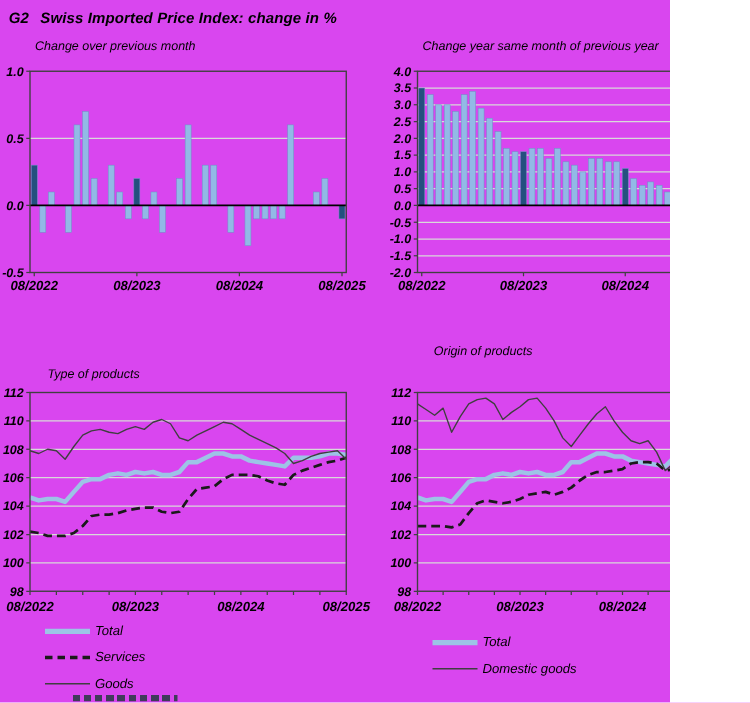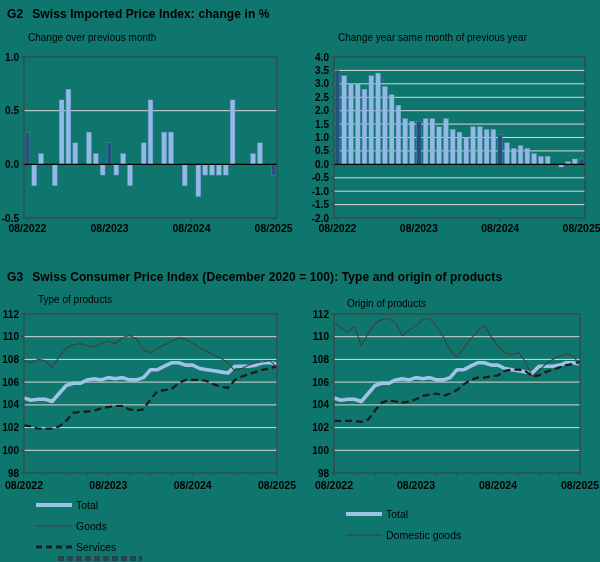--- a/index.html
+++ b/index.html
@@ -1,17 +1,17 @@
 <!DOCTYPE html>
 <html><head>
 <meta charset="utf-8">
 <style>
   html,body{margin:0;padding:0;background:#fff;}
   body{font-family:"Liberation Sans","DejaVu Sans",sans-serif;color:#000;}
-  #canvas{position:relative;width:600px;height:562px;background:#0f766e;overflow:hidden;}
+  #canvas{position:relative;width:536px;height:562px;background:#d946ef;overflow:hidden;font-style:italic;}
   .heading{position:absolute;display:flex;gap:9px;font-size:12px;font-weight:bold;letter-spacing:.1px;white-space:nowrap;}
   .subtitle{position:absolute;font-size:10px;white-space:nowrap;}
   svg{overflow:visible;display:block;}
   .chart-svg{position:absolute;}
   svg text{font-family:"Liberation Sans","DejaVu Sans",sans-serif;}
   .legend{position:absolute;}
   .legend-row{display:flex;align-items:center;gap:4px;height:21px;}
   .legend-label{font-size:10.5px;white-space:nowrap;}
   .clipped-fragment{position:absolute;left:58px;top:556px;width:84px;height:5px;
      background:repeating-linear-gradient(90deg,#2e3a4a 0 6px,rgba(0,0,0,0) 6px 9px);
@@ -157,27 +157,23 @@
       <line x1="37.4" y1="168" x2="37.4" y2="171" stroke="#404040" stroke-width="1"></line>
       <text x="37.4" y="182" font-size="10.5" font-weight="bold" text-anchor="middle" fill="#000">08/2022</text>
       <line x1="118.8" y1="168" x2="118.8" y2="171" stroke="#404040" stroke-width="1"></line>
       <text x="118.8" y="182" font-size="10.5" font-weight="bold" text-anchor="middle" fill="#000">08/2023</text>
       <line x1="200.2" y1="168" x2="200.2" y2="171" stroke="#404040" stroke-width="1"></line>
       <text x="200.2" y="182" font-size="10.5" font-weight="bold" text-anchor="middle" fill="#000">08/2024</text>
       <line x1="281.6" y1="168" x2="281.6" y2="171" stroke="#404040" stroke-width="1"></line>
       <text x="281.6" y="182" font-size="10.5" font-weight="bold" text-anchor="middle" fill="#000">08/2025</text>
     </svg>
 
-  <div class="heading" style="left:7px;top:270px;">
-    <span>G3</span>
-    <span>Swiss Consumer Price Index (December 2020 = 100): Type and origin of products</span>
-  </div>
 
   <div class="subtitle" style="left:38px;top:294px;">Type of products</div>
-  <div class="subtitle" style="left:347px;top:298px;">Origin of products</div>
+  <div class="subtitle" style="left:347px;top:276px;">Origin of products</div>
 
   <svg class="chart-svg" id="svg-type" style="left:0;top:305px;" width="300" height="200">
       <line x1="24" y1="31.7" x2="277" y2="31.7" stroke="#D9D9D9" stroke-width="1"></line>
       <line x1="24" y1="54.4" x2="277" y2="54.4" stroke="#D9D9D9" stroke-width="1"></line>
       <line x1="24" y1="77.1" x2="277" y2="77.1" stroke="#D9D9D9" stroke-width="1"></line>
       <line x1="24" y1="99.9" x2="277" y2="99.9" stroke="#D9D9D9" stroke-width="1"></line>
       <line x1="24" y1="122.6" x2="277" y2="122.6" stroke="#D9D9D9" stroke-width="1"></line>
       <line x1="24" y1="145.3" x2="277" y2="145.3" stroke="#D9D9D9" stroke-width="1"></line>
       <polyline points="24.0,93.0 31.0,95.3 38.1,94.2 45.1,94.2 52.1,96.5 59.1,88.5 66.2,80.5 73.2,78.3 80.2,78.3 87.3,74.9 94.3,73.7 101.3,74.9 108.3,72.6 115.4,73.7 122.4,72.6 129.4,74.9 136.4,74.9 143.5,72.6 150.5,64.7 157.5,64.7 164.6,61.2 171.6,57.8 178.6,57.8 185.6,60.1 192.7,60.1 199.7,63.5 206.7,64.7 213.8,65.8 220.8,66.9 227.8,68.1 234.8,61.2 241.9,61.2 248.9,61.2 255.9,60.1 262.9,57.8 270.0,57.8 277.0,59.0" fill="none" stroke="#9DC3E6" stroke-width="3.6" stroke-linejoin="round" stroke-linecap="butt"></polyline>
       <polyline points="24.0,120.3 31.0,121.4 38.1,123.7 45.1,123.7 52.1,123.7 59.1,121.4 66.2,115.8 73.2,107.8 80.2,106.7 87.3,106.7 94.3,105.5 101.3,103.3 108.3,102.1 115.4,101.0 122.4,101.0 129.4,104.4 136.4,105.5 143.5,104.4 150.5,94.2 157.5,86.2 164.6,85.1 171.6,84.0 178.6,78.3 185.6,74.9 192.7,74.9 199.7,74.9 206.7,76.0 213.8,79.4 220.8,81.7 227.8,82.8 234.8,74.9 241.9,71.5 248.9,69.2 255.9,66.9 262.9,64.7 270.0,63.5 277.0,61.2" fill="none" stroke="#1A1A1A" stroke-width="2.2" stroke-dasharray="7 4" stroke-linejoin="round" stroke-linecap="butt"></polyline>
@@ -265,30 +261,30 @@
 
   <div class="legend" style="left:36px;top:494px;">
     <div class="legend-row">
       <svg width="36" height="10" class="legend-swatch">
           <line x1="0" y1="5" x2="36" y2="5" stroke="#9DC3E6" stroke-width="4.2"></line>
         </svg>
       <span class="legend-label">Total</span>
     </div>
     <div class="legend-row">
       <svg width="36" height="10" class="legend-swatch">
+          <line x1="0" y1="5" x2="36" y2="5" stroke="#1A1A1A" stroke-width="2.8000000000000003" stroke-dasharray="6 4"></line>
+        </svg>
+      <span class="legend-label">Services</span>
+    </div>
+    <div class="legend-row">
+      <svg width="36" height="10" class="legend-swatch">
           <line x1="0" y1="5" x2="36" y2="5" stroke="#3F3F3F" stroke-width="1.2"></line>
         </svg>
       <span class="legend-label">Goods</span>
     </div>
-    <div class="legend-row">
-      <svg width="36" height="10" class="legend-swatch">
-          <line x1="0" y1="5" x2="36" y2="5" stroke="#1A1A1A" stroke-width="2.8000000000000003" stroke-dasharray="6 4"></line>
-        </svg>
-      <span class="legend-label">Services</span>
-    </div>
   </div>
 
   <div class="legend" style="left:346px;top:503px;">
     <div class="legend-row">
       <svg width="36" height="10" class="legend-swatch">
           <line x1="0" y1="5" x2="36" y2="5" stroke="#9DC3E6" stroke-width="4.2"></line>
         </svg>
       <span class="legend-label">Total</span>
     </div>
     <div class="legend-row">

